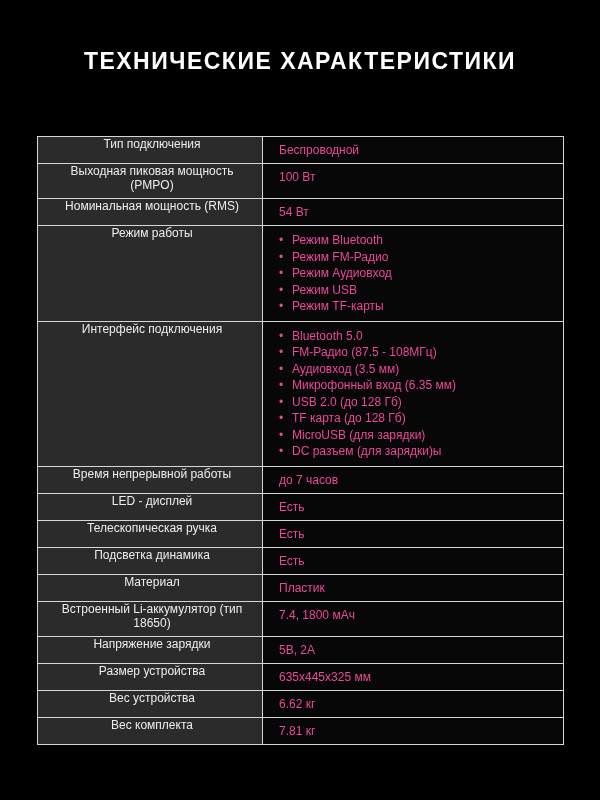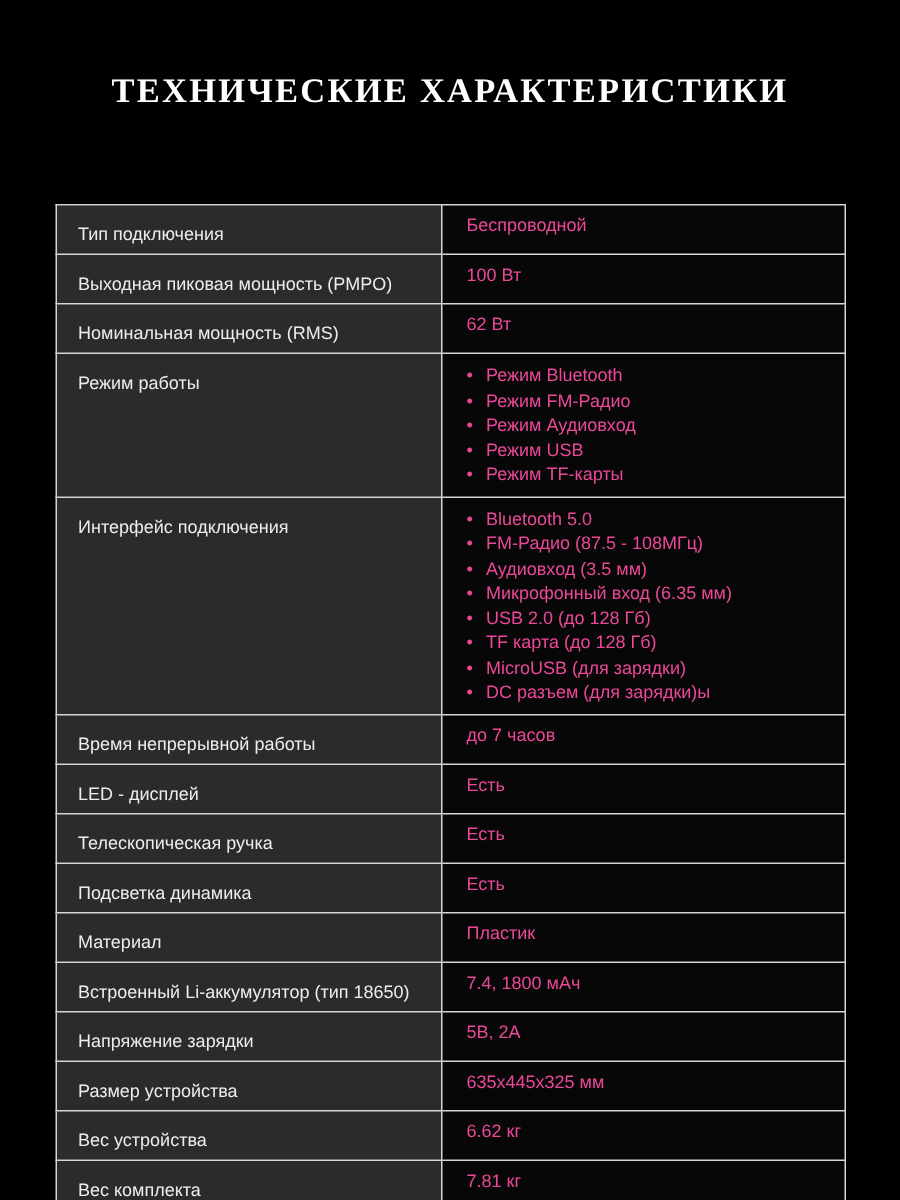--- a/index.html
+++ b/index.html
@@ -16,43 +16,43 @@
   }
   .page-title {
     margin: 0;
     padding-top: 48px;
     text-align: center;
     color: #ffffff;
     font-size: 23px;
     font-weight: bold;
     letter-spacing: 1.5px;
     white-space: nowrap;
-    font-family: Liberation Serif, serif;
   }
   .spec-table {
     position: absolute;
     left: 37px;
     top: 136px;
     width: 527px;
     border-collapse: collapse;
     border: 1px solid #e9e9e9;
   }
   .spec-table td {
     border: 1px solid #d6d6d6;
     vertical-align: top;
     font-size: 12px;
     line-height: 14px;
     box-sizing: border-box;
     height: 27px;
   }
   .label-cell {
-    width: 257px;
+    width: 225px;
     background: #2b2b2b;
     color: #ededed;
-    padding: 12px 10px 6px 14px;
+    padding: 0 10px 6px 14px;
+    text-align: center;
   }
   .value-cell {
     background: #070707;
     color: #ec4899;
     padding: 6px 10px 6px 16px;
   }
   ul.bullet-list {
     margin: 0;
     padding: 0;
     list-style: none;
@@ -79,21 +79,21 @@
       <tr>
         <td class="label-cell">Тип подключения</td>
         <td class="value-cell">Беспроводной</td>
       </tr>
       <tr>
         <td class="label-cell">Выходная пиковая мощность (PMPO)</td>
         <td class="value-cell">100 Вт</td>
       </tr>
       <tr>
         <td class="label-cell">Номинальная мощность (RMS)</td>
-        <td class="value-cell">62 Вт</td>
+        <td class="value-cell">54 Вт</td>
       </tr>
       <tr>
         <td class="label-cell">Режим работы</td>
         <td class="value-cell">
           <ul class="bullet-list">
             <li>Режим Bluetooth</li>
             <li>Режим FM-Радио</li>
             <li>Режим Аудиовход</li>
             <li>Режим USB</li>
             <li>Режим TF-карты</li>

